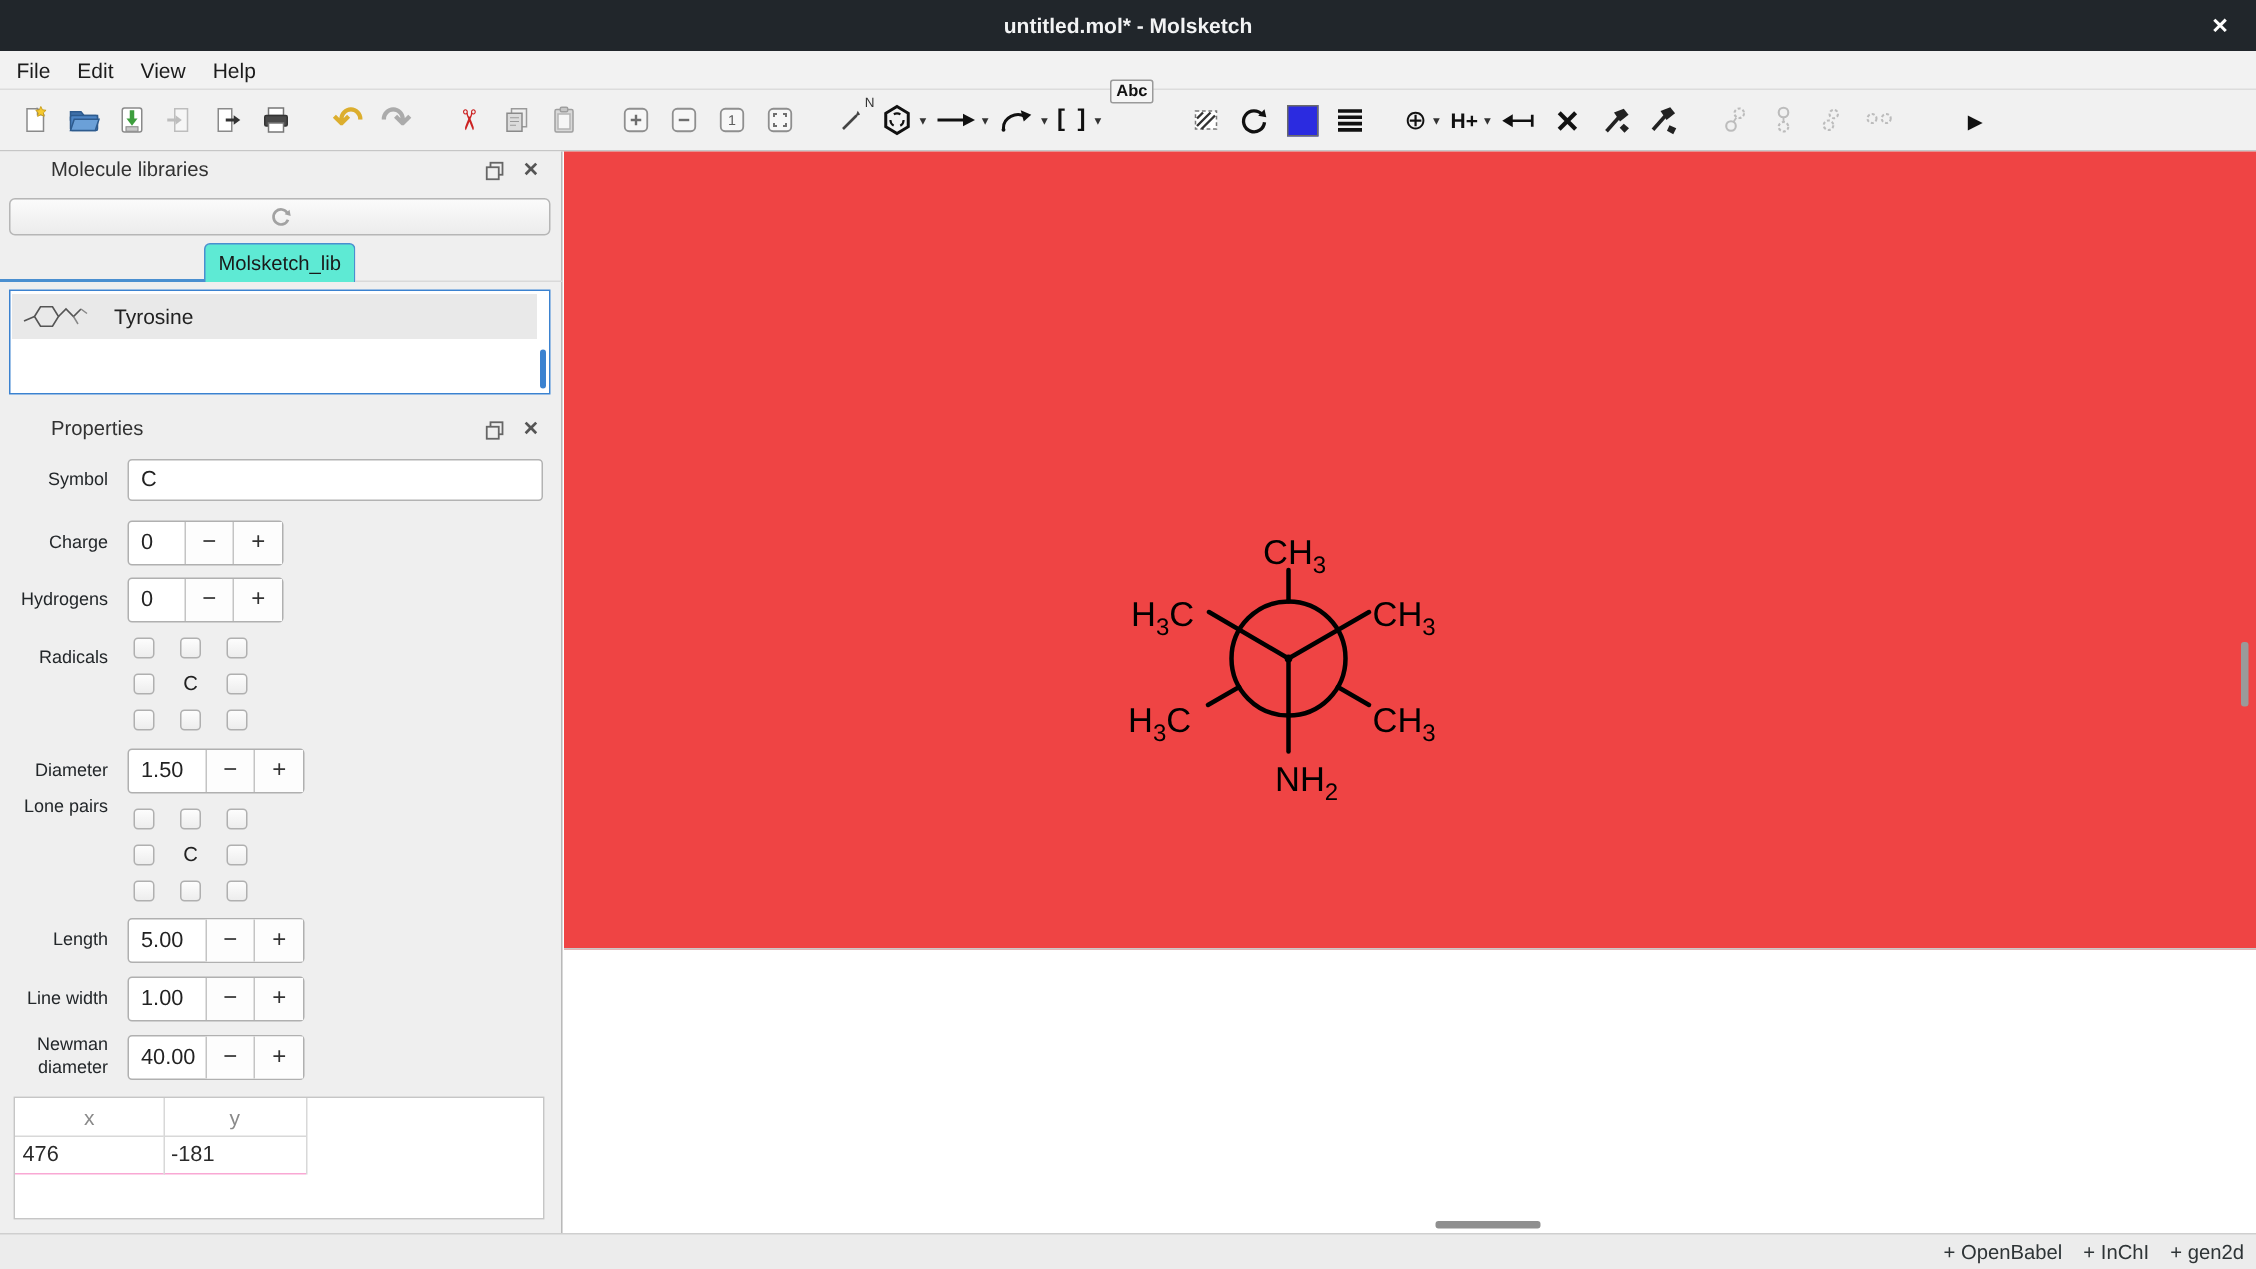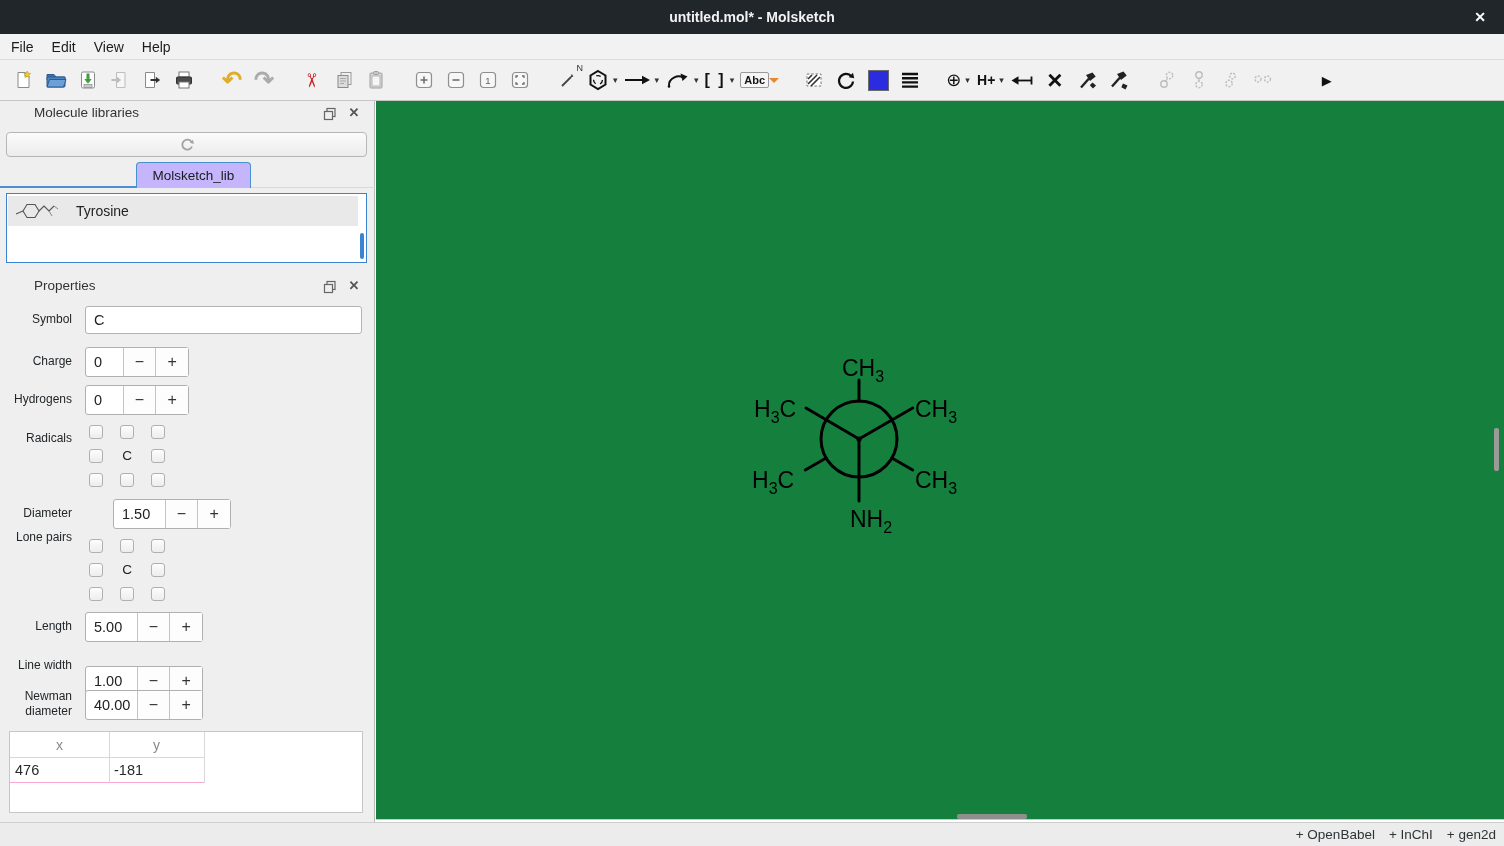--- a/index.html
+++ b/index.html
@@ -22,42 +22,42 @@
   .dd{font-size:9px;color:#333;margin-left:4px;}
   .sup{position:absolute;right:-2px;top:-2px;font-size:9px;color:#333;}
   .glyph{font-size:18px;color:#111;line-height:1;}
   .undo-g{font-size:24px;font-weight:bold;color:#dcae2e;}
   .redo-g{font-size:24px;font-weight:bold;color:#ababab;}
   .cut-g{font-size:19px;color:#c22;transform:rotate(90deg);display:inline-block;}
   .brk{font-size:16px;font-weight:bold;color:#111;letter-spacing:2px;}
   .hplus{font-size:14px;font-weight:bold;color:#111;}
   .delx{font-size:26px;font-weight:bold;color:#111;line-height:20px;}
   .ovf{font-size:13px;color:#111;}
-  .abcwrap{display:flex;flex-direction:row;align-items:center;}
+  .abcwrap{display:flex;flex-direction:column;gap:32px;}
   .abcbox{border:1px solid #9a9a9a;border-radius:2px;background:#f5f5f5;padding:0 3px;font-size:11px;font-weight:bold;color:#111;line-height:14px;}
   .abctri{width:0;height:0;border-left:5px solid transparent;border-right:5px solid transparent;border-top:5px solid #e8882a;margin-top:1px;}
   .swatch{width:21px;height:21px;background:#2b2be0;border:1px solid #6a6a6a;}
 
   
   .main{position:absolute;left:0;top:101px;width:1504px;height:721px;}
   .dock{position:absolute;left:0;top:0;width:375px;height:721px;background:#efefef;border-right:1px solid #b9b9b9;}
-  .canvas{position:absolute;left:376px;top:0;width:1128px;height:719px;background:#15803d;border-bottom:1px solid #c9c9c9;}
+  .canvas{position:absolute;left:376px;top:0;width:1128px;height:532px;background:#ef4444;border-bottom:1px solid #c9c9c9;}
 
   
   .ptitle{position:absolute;left:0;width:375px;height:22px;}
   .ptitle .ptxt{position:absolute;left:10px;top:2px;font-size:13.5px;color:#333;margin-left:24px;}
   .pfloat{position:absolute;right:38px;top:4px;width:14px;height:14px;}
   .pclose{position:absolute;right:14px;top:2px;font-size:13px;font-weight:bold;color:#555;width:14px;text-align:center;cursor:pointer;}
 
   .refreshbtn{position:absolute;left:6px;top:31px;width:361px;height:25px;border:1px solid #b6b6b6;border-radius:4px;background:linear-gradient(#fbfbfb,#ececec);display:flex;align-items:center;justify-content:center;}
 
   .tabrow{position:absolute;left:0;top:60px;width:375px;height:28px;}
   .tabline-l{position:absolute;left:0;bottom:1px;width:136px;height:2px;background:#4a8fd0;}
   .tabline-r{position:absolute;left:237px;bottom:1px;width:138px;height:1px;background:#d9d9d9;}
-  .tab{position:absolute;left:136px;bottom:1px;width:115px;height:26px;background:#c4b5fd;border:1px solid #4a8fd0;border-bottom:none;border-radius:4px 4px 0 0;display:flex;align-items:center;justify-content:center;font-size:13.5px;color:#1a1a1a;}
+  .tab{position:absolute;left:136px;bottom:1px;width:101px;height:26px;background:#5eead4;border:1px solid #4a8fd0;border-bottom:none;border-radius:4px 4px 0 0;display:flex;align-items:center;justify-content:center;font-size:13.5px;color:#1a1a1a;}
 
   .liblist{position:absolute;left:6px;top:92px;width:361px;height:70px;background:#fff;border:1px solid #3b82d0;}
   .librow{position:absolute;left:1px;top:2px;width:350px;height:30px;background:#e9e9e9;display:flex;align-items:center;}
   .librow .lname{font-size:14px;color:#222;margin-left:8px;}
   .libscroll{position:absolute;right:2px;bottom:3px;width:4px;height:26px;background:#3b82d0;border-radius:2px;}
 
   
   .plabel{position:absolute;left:0;width:79px;text-align:right;padding-right:7px;font-size:12px;color:#23272a;}
   .txtinput{position:absolute;left:85px;width:277px;height:28px;border:1px solid #b3b3b3;border-radius:3px;background:#fff;font-size:14.5px;color:#222;padding-left:8px;display:flex;align-items:center;}
   .spin{position:absolute;left:85px;height:30px;border:1px solid #b0b0b0;border-radius:3px;background:#fff;display:flex;}
@@ -394,21 +394,21 @@
         <span class="cb" style="left:62px;top:0;"></span>
         <span class="cb" style="left:0;top:24px;"></span>
         <span class="cbC" style="top:23px;">C</span>
         <span class="cb" style="left:62px;top:24px;"></span>
         <span class="cb" style="left:0;top:48px;"></span>
         <span class="cb" style="left:31px;top:48px;"></span>
         <span class="cb" style="left:62px;top:48px;"></span>
       </div>
 
       <span class="plabel" style="top:405px;">Diameter</span>
-      <div class="spin wide" style="top:398px;margin-left:28px;">
+      <div class="spin wide" style="top:398px;">
         <span class="val">1.50</span>
         <span class="sbtn">−</span>
         <span class="sbtn">+</span>
       </div>
 
       <span class="plabel" style="top:429px;">Lone pairs</span>
       <div class="cbgrid" style="top:438px;">
         <span class="cb" style="left:0;top:0;"></span>
         <span class="cb" style="left:31px;top:0;"></span>
         <span class="cb" style="left:62px;top:0;"></span>
@@ -421,21 +421,21 @@
       </div>
 
       <span class="plabel" style="top:518px;">Length</span>
       <div class="spin wide" style="top:511px;">
         <span class="val">5.00</span>
         <span class="sbtn">−</span>
         <span class="sbtn">+</span>
       </div>
 
       <span class="plabel" style="top:557px;">Line width</span>
-      <div class="spin wide" style="top:565px;">
+      <div class="spin wide" style="top:550px;">
         <span class="val">1.00</span>
         <span class="sbtn">−</span>
         <span class="sbtn">+</span>
       </div>
 
       <span class="plabel" style="top:588px;line-height:15px;"><span>Newman</span><br><span>diameter</span></span>
       <div class="spin wide" style="top:589px;">
         <span class="val">40.00</span>
         <span class="sbtn">−</span>
         <span class="sbtn">+</span>

